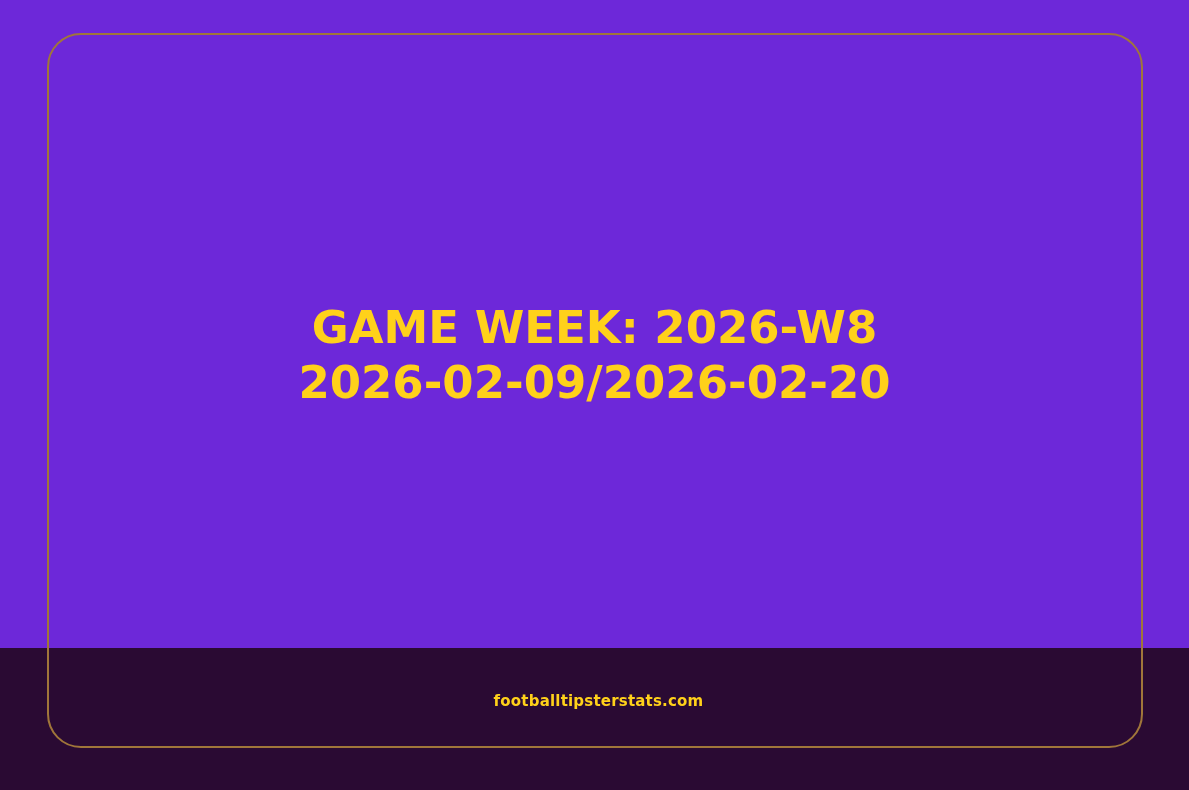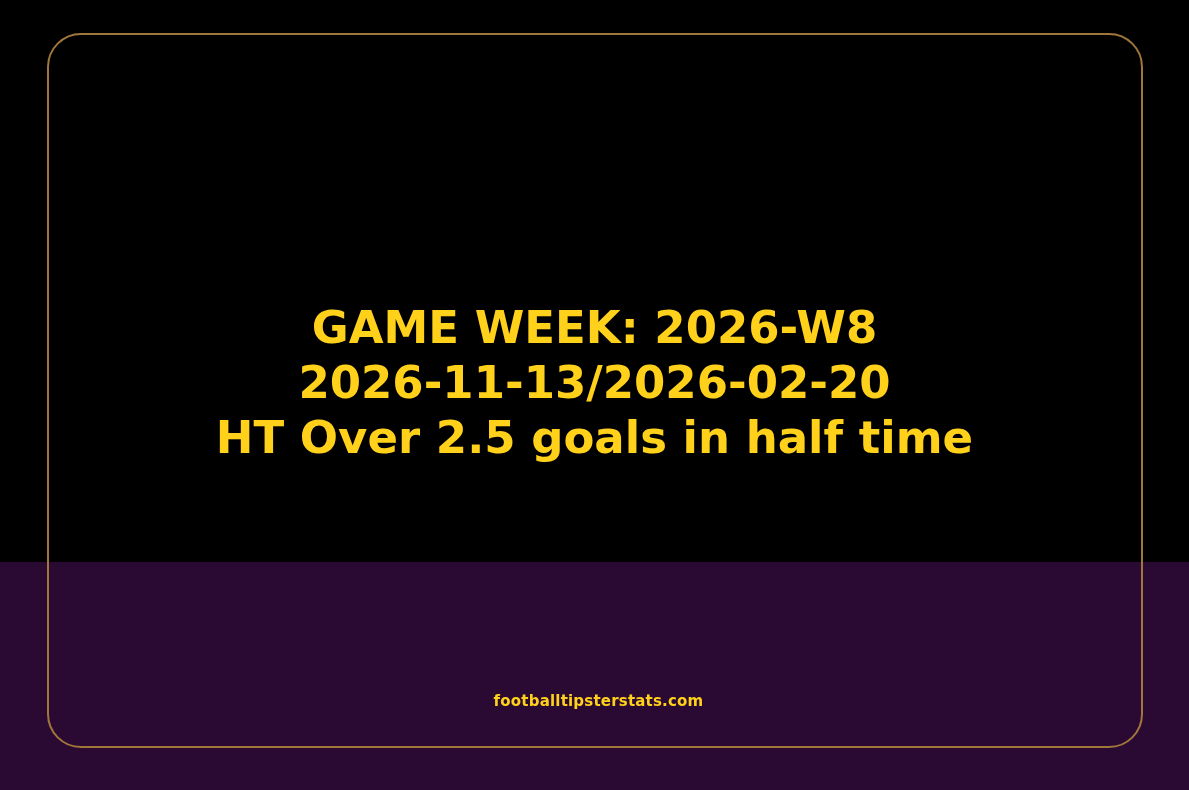--- a/index.html
+++ b/index.html
@@ -10,22 +10,22 @@
     width: 1189px;
     height: 790px;
     background: #2a0a33;
     font-family: "DejaVu Sans", sans-serif;
     overflow: hidden;
   }
 
   #banner-root {
     position: relative;
     width: 1189px;
-    height: 562px;
-    background: #000000;
+    height: 648px;
+    background: #6d28d9;
   }
 
   #card {
     position: absolute;
     left: 47px;
     top: 33px;
     width: 1096px;
     height: 715px;
     box-sizing: border-box;
     border: 2px solid #a0763a;
@@ -71,19 +71,18 @@
 </style>
 </head>
 <body>
 
 <div id="banner-root">
 
   <div id="card"></div>
 
   <div id="headline-block">
     <span class="headline-line">GAME WEEK: 2026-W8</span>
-    <span class="headline-line">2026-11-13/2026-02-20</span>
-    <span class="headline-line">HT Over 2.5 goals in half time</span>
+    <span class="headline-line">2026-02-09/2026-02-20</span>
   </div>
 
   <div id="footer-link">footballtipsterstats.com</div>
 
 </div>
 
 </body></html>

